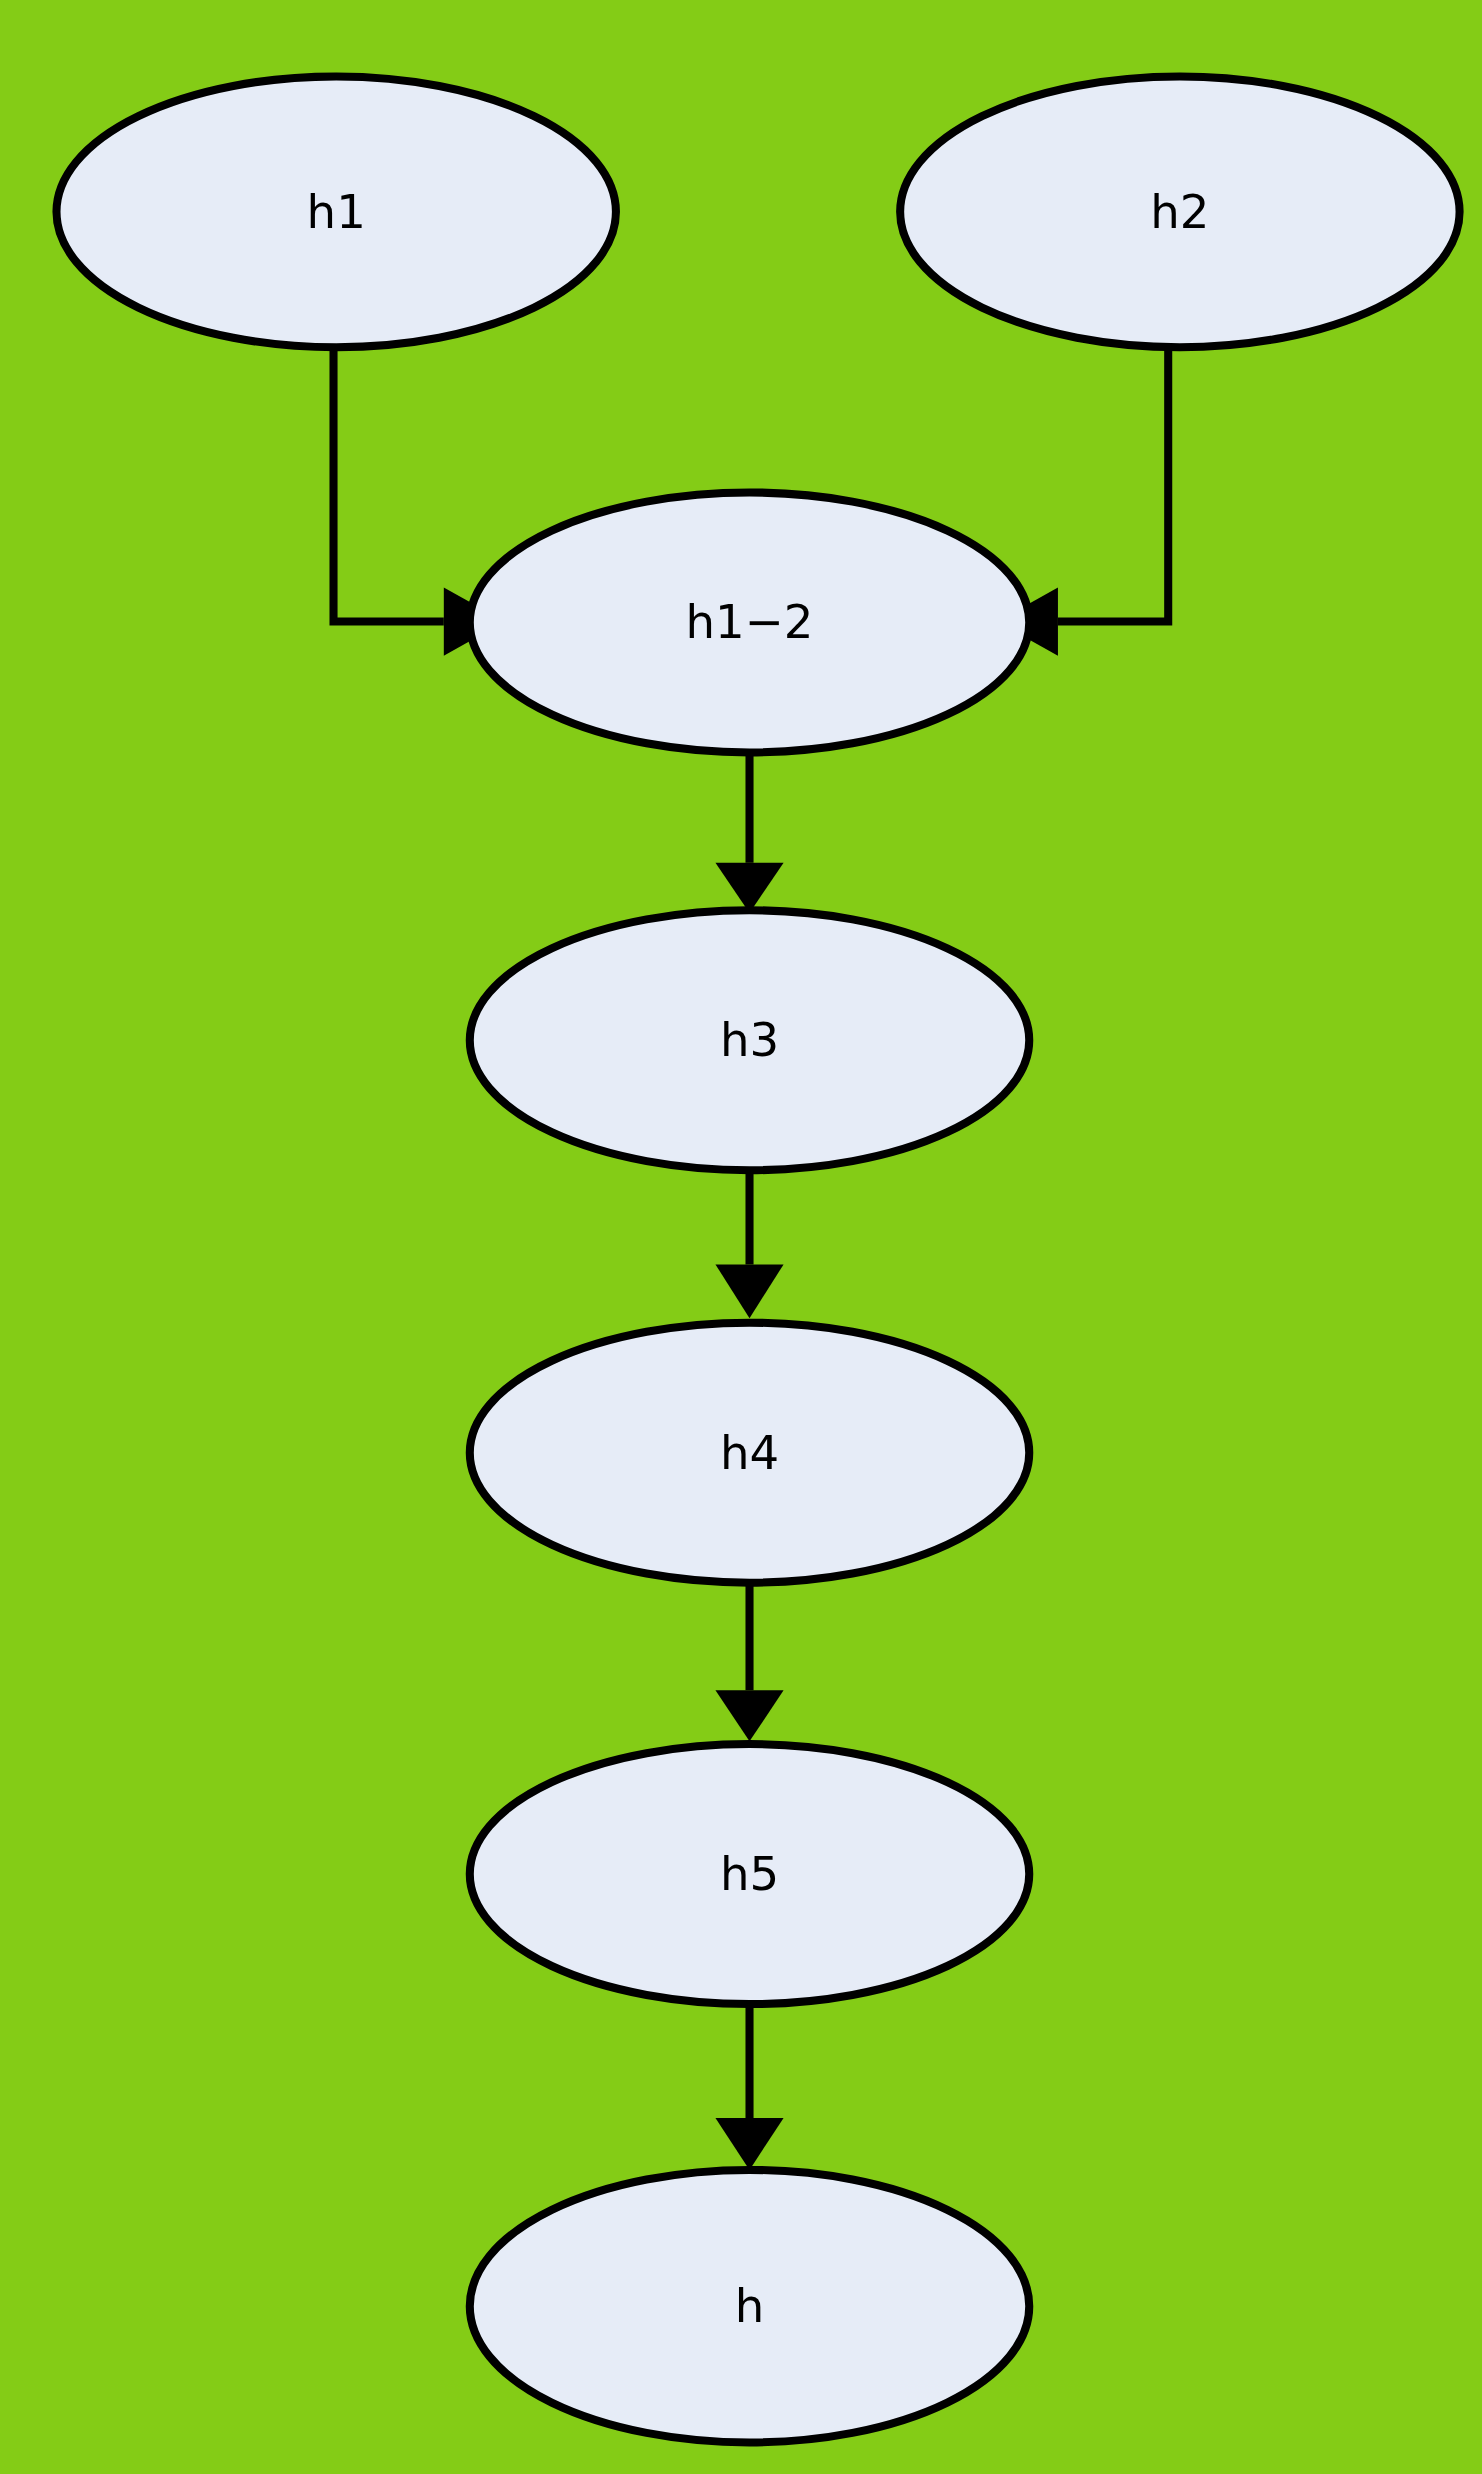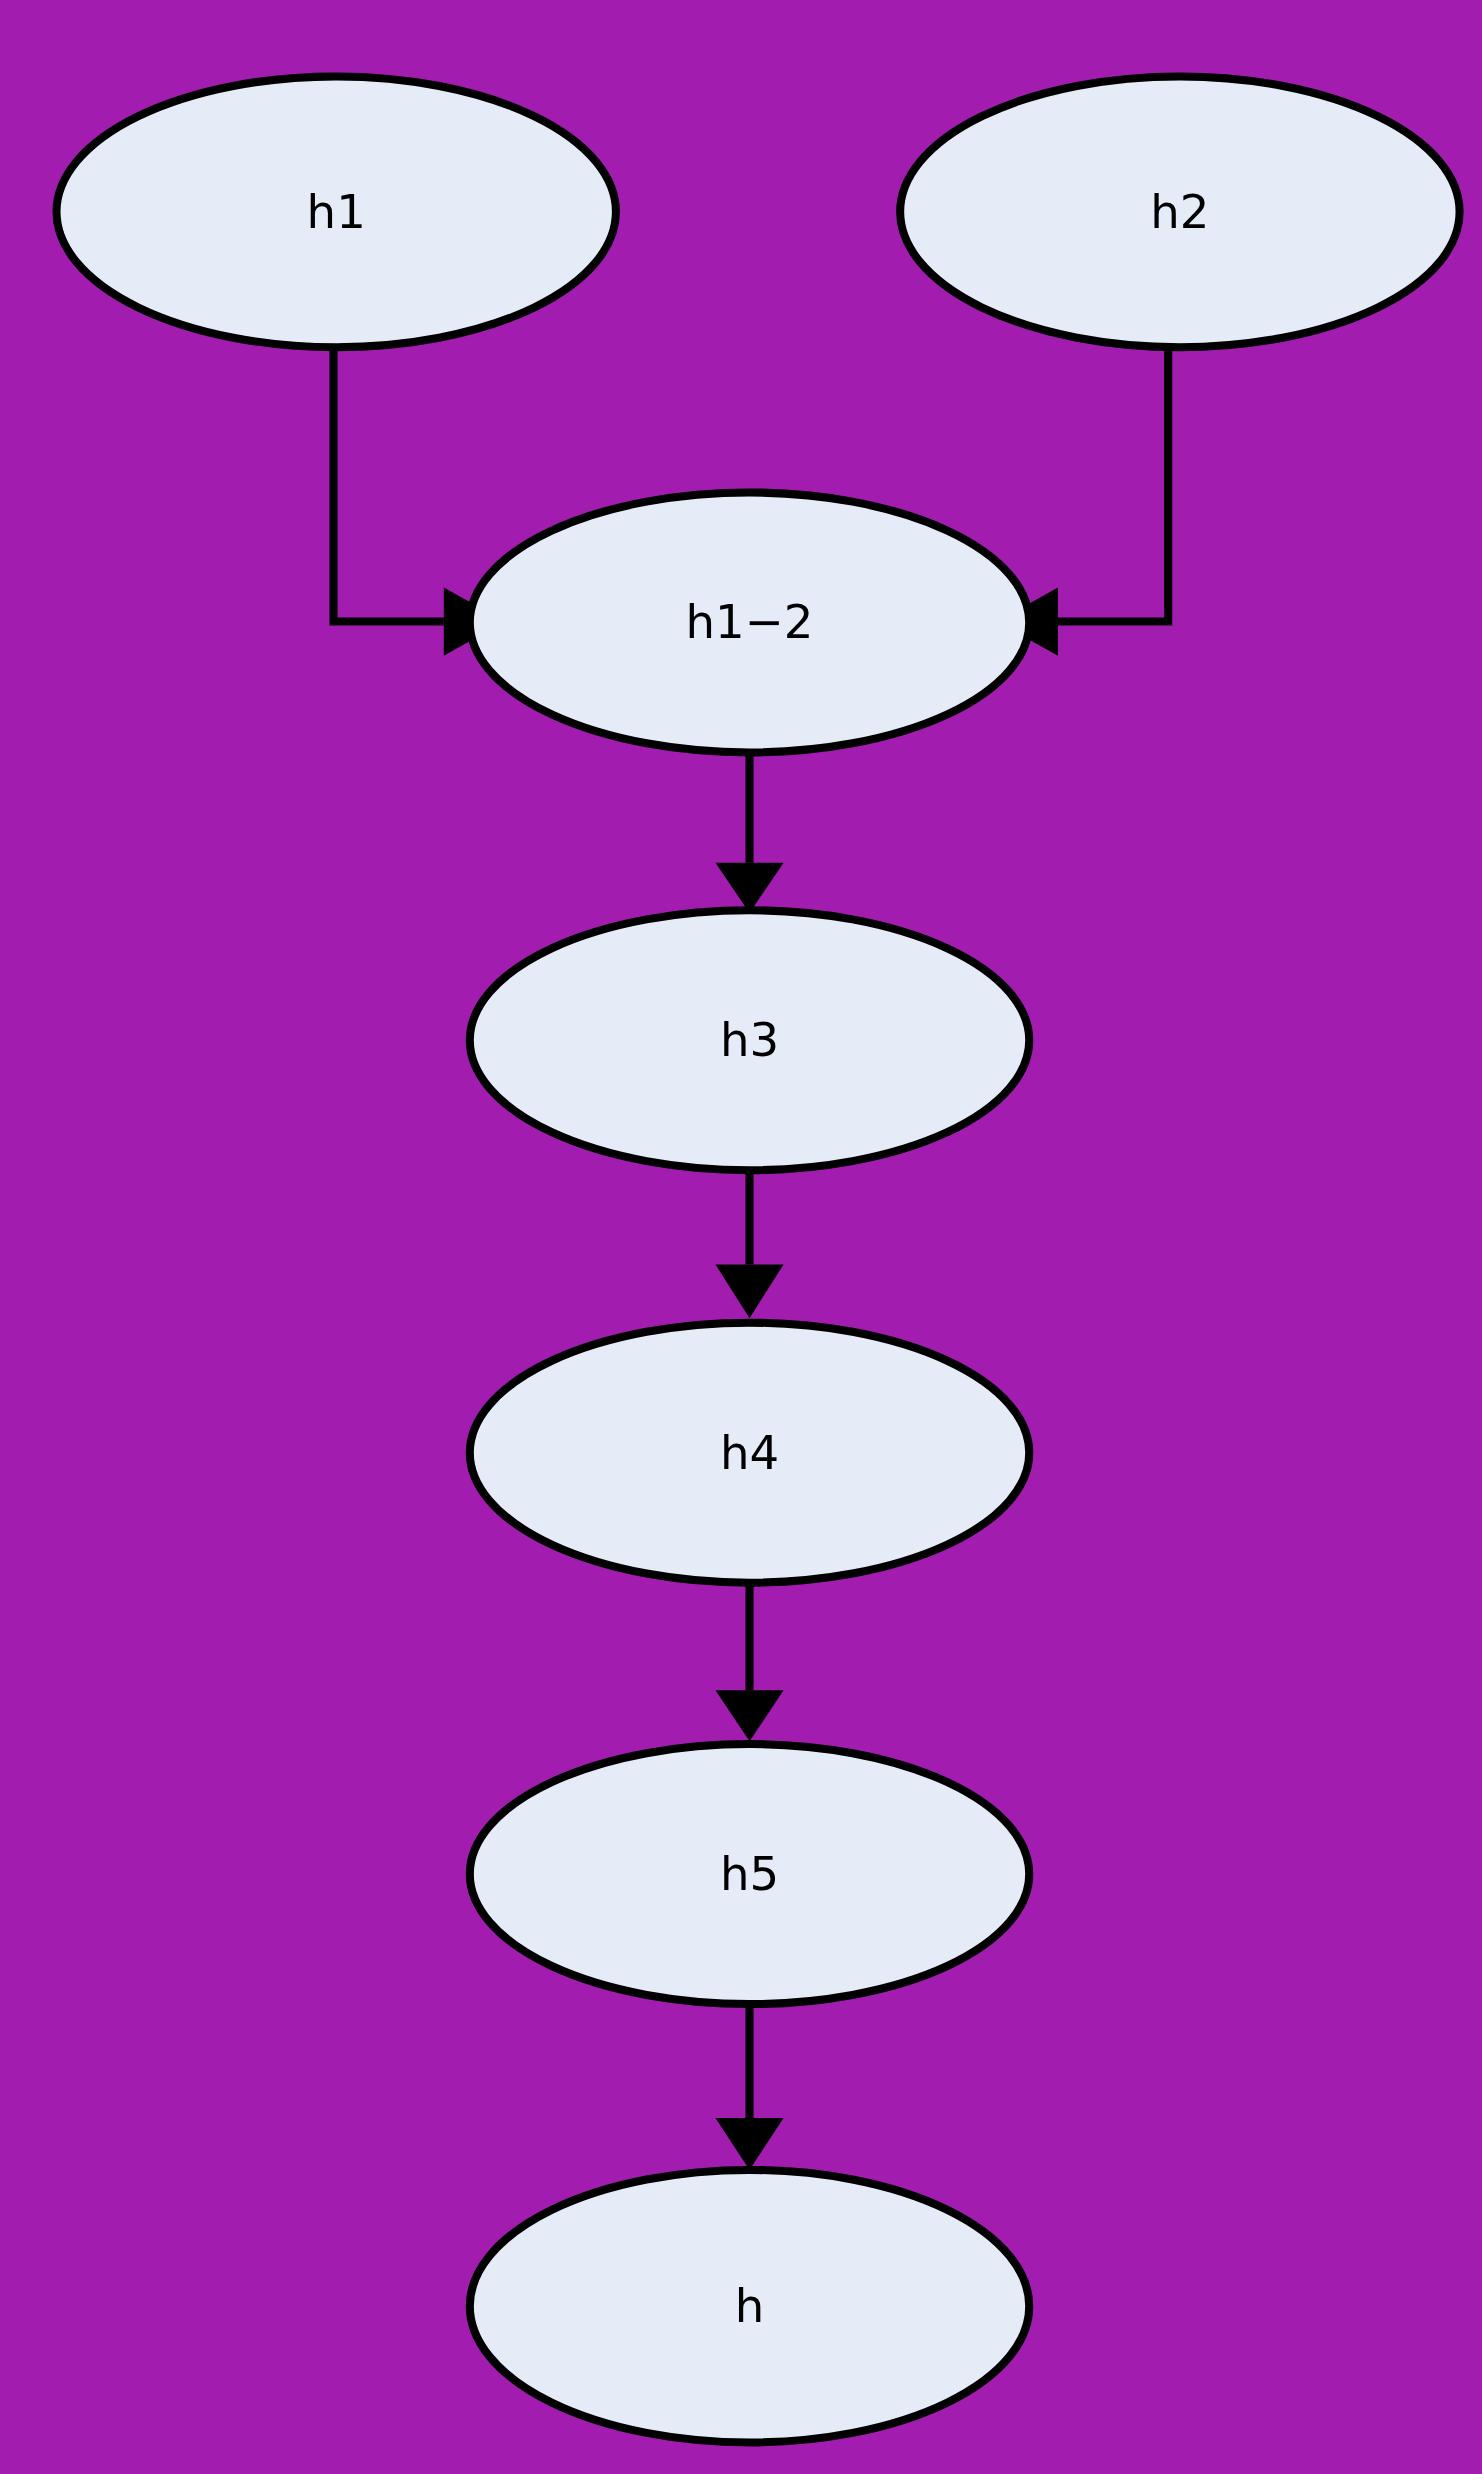--- a/index.html
+++ b/index.html
@@ -8,21 +8,21 @@
     padding: 0;
     background: #ffffff;
   }
   body {
     font-family: "DejaVu Sans", sans-serif;
   }
   #canvas-wrap {
     position: relative;
     width: 1482px;
     height: 2475px;
-    background: #a21caf;
+    background: #84cc16;
     overflow: hidden;
   }
   #graph-svg {
     display: block;
     width: 1482px;
     height: 2475px;
   }
   .node-ellipse {
     fill: #e6ecf7;
     stroke: #000000;

